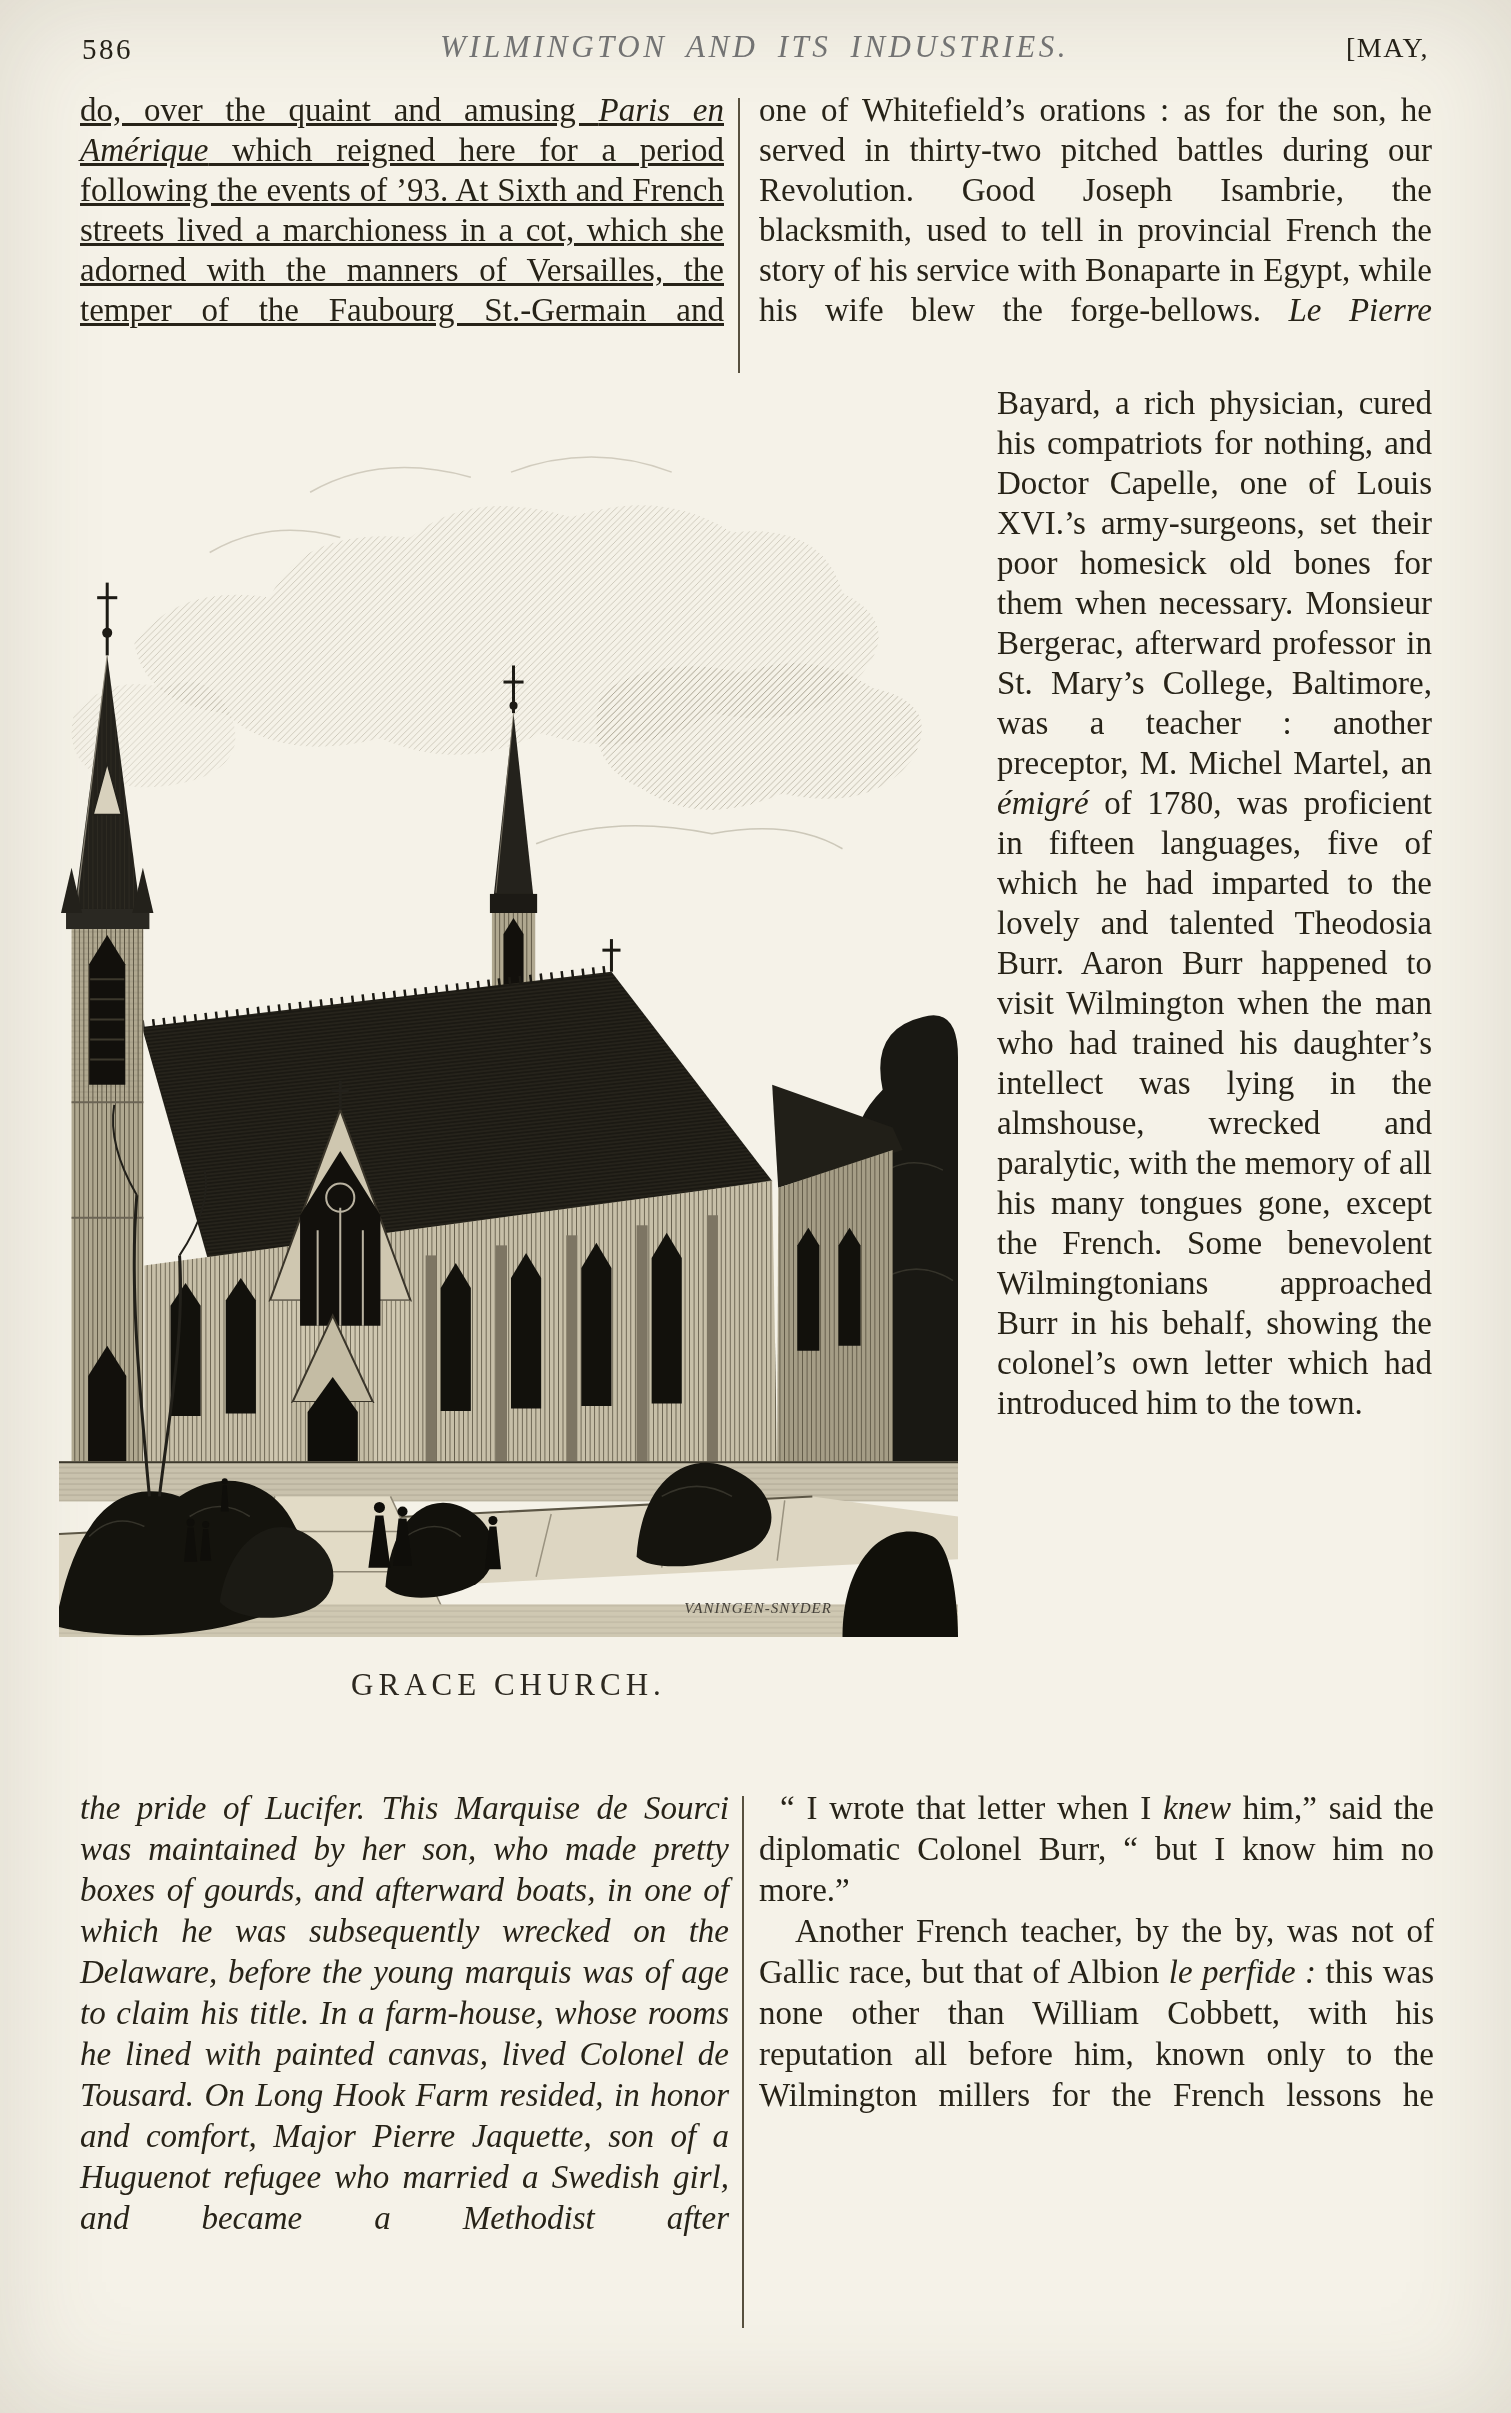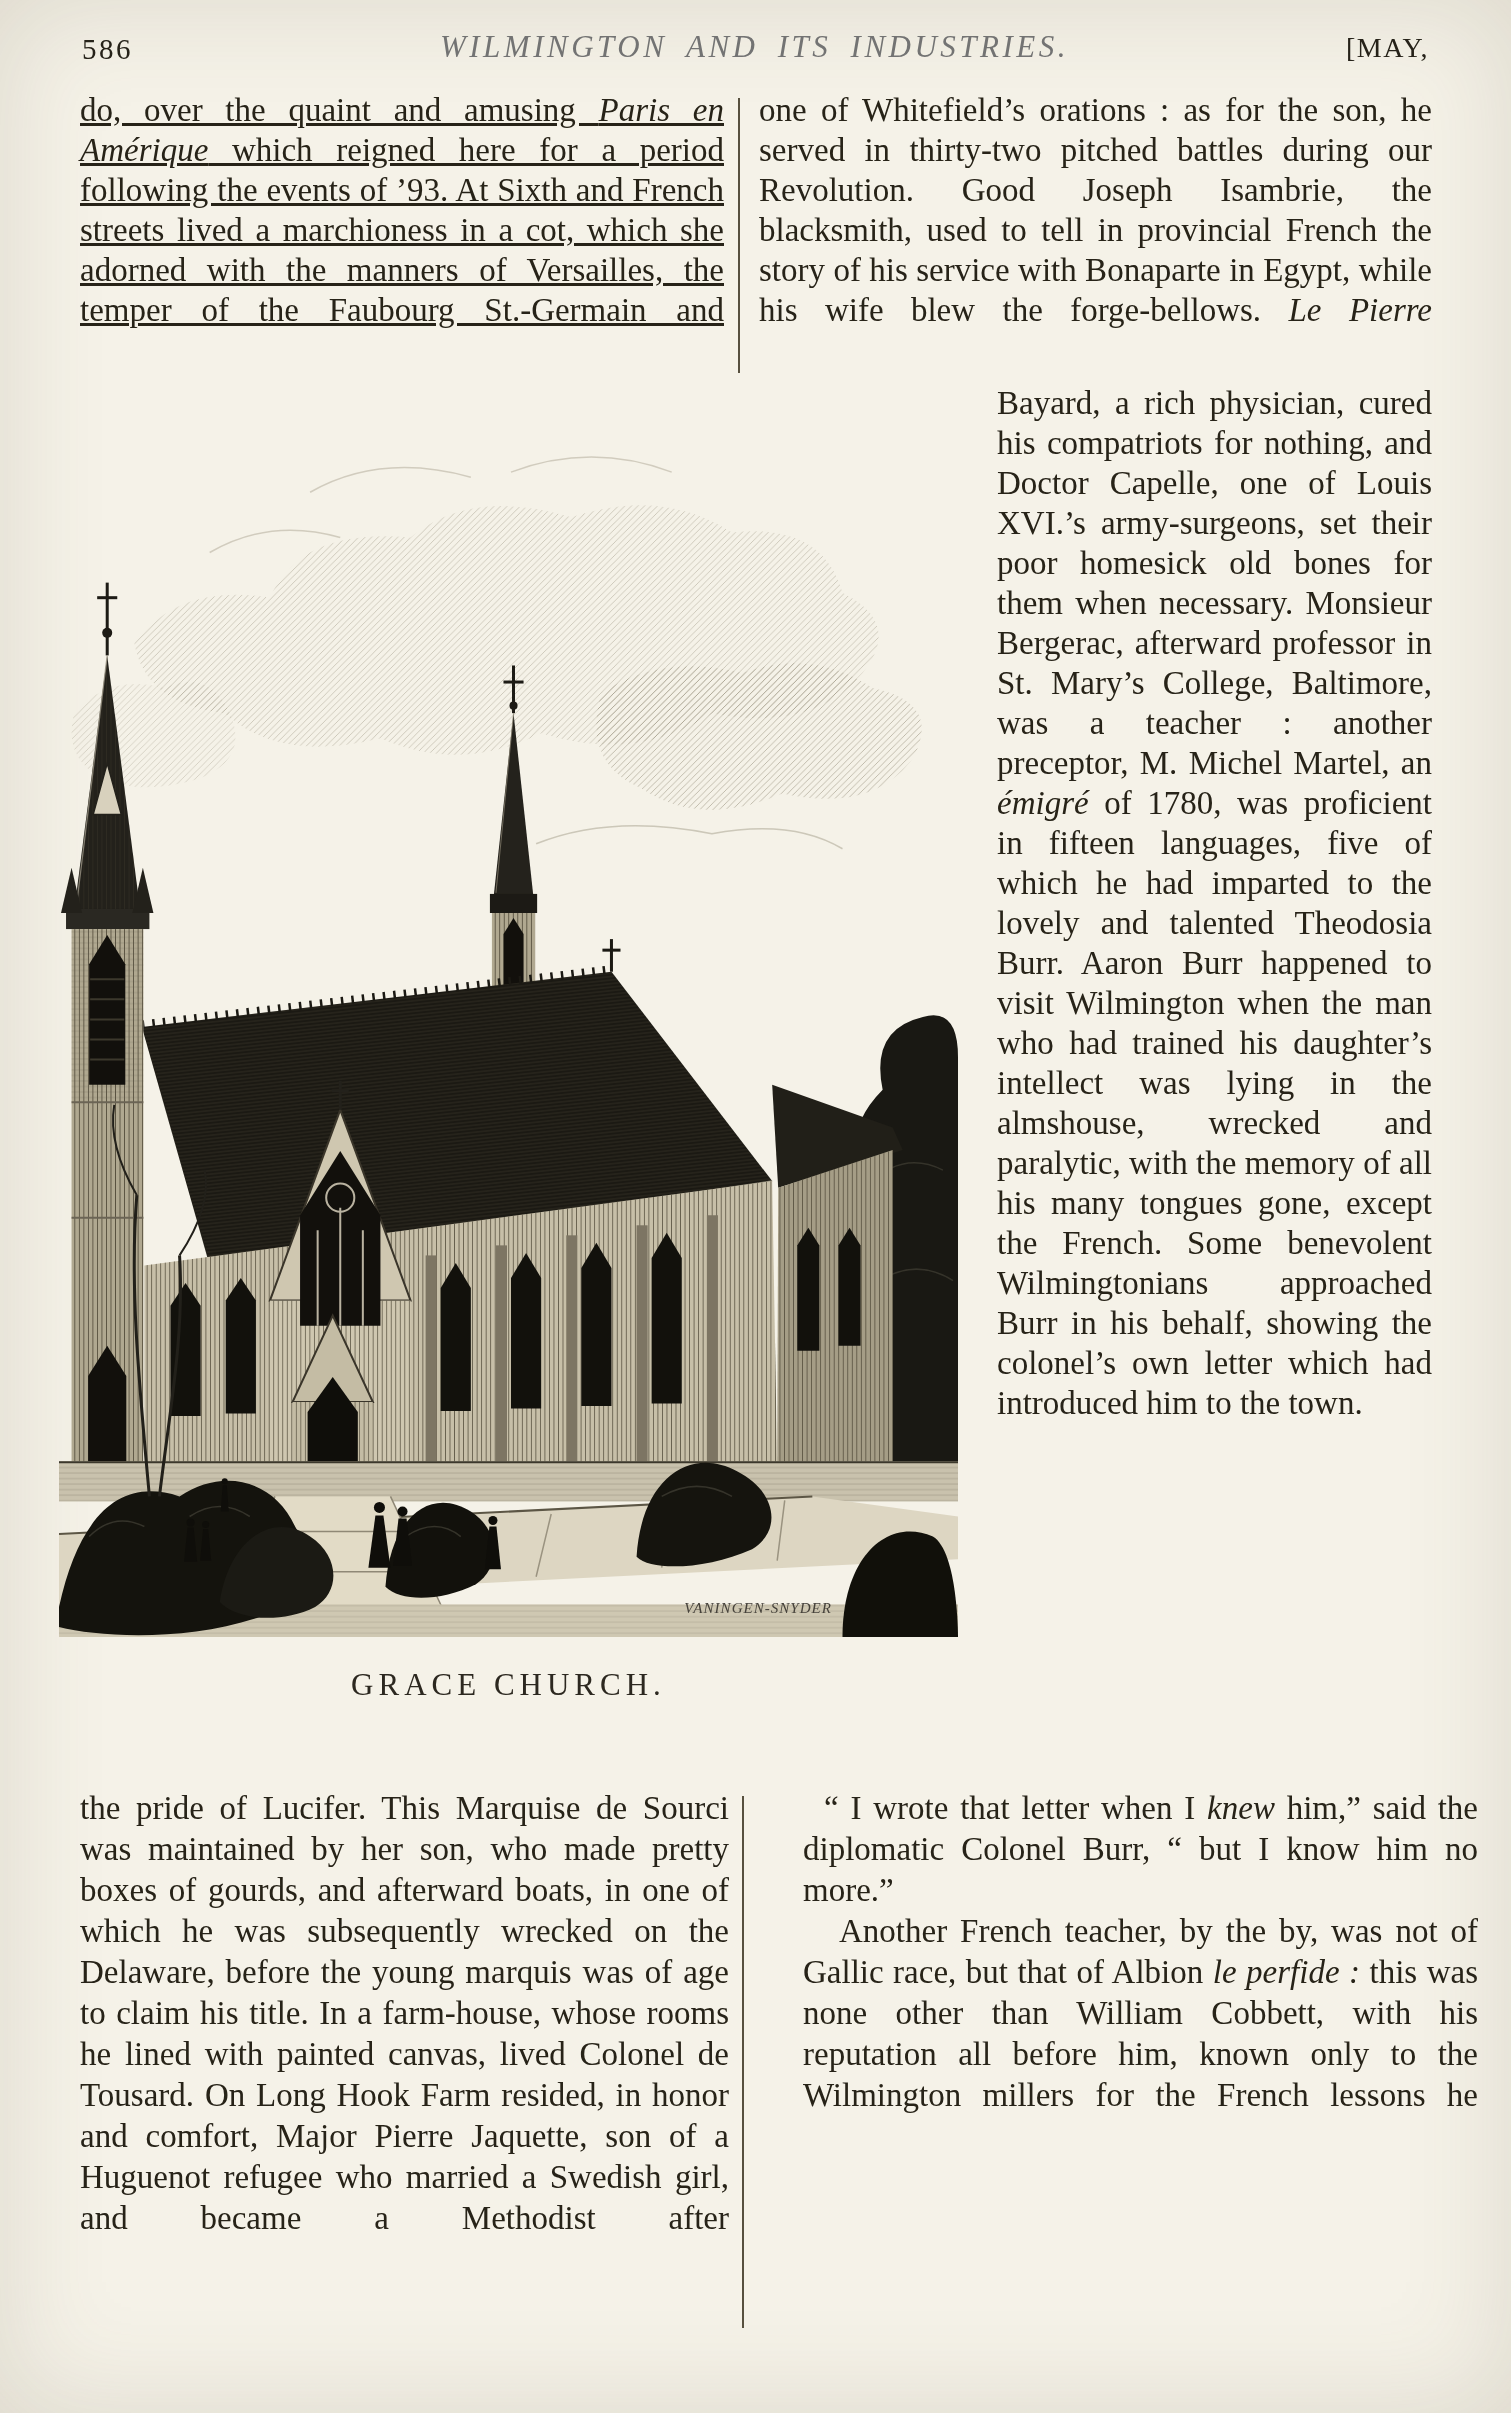--- a/index.html
+++ b/index.html
@@ -36,23 +36,23 @@
     text-align: justify;
     color: #272318;
   }
   .para em { font-style: italic; }
   .cont { text-align-last: justify; }
   .abs { position: absolute; }
 
   .left-top      { left: 80px;  top: 90px;  width: 644px; text-decoration: underline; }
   .right-top     { left: 759px; top: 90px;  width: 673px; }
   .right-narrow  { left: 997px; top: 383px;  width: 435px; }
-  .left-bottom   { left: 80px;  top: 1788px; width: 649px; line-height: 41px; }
-
-  .right-bottom  { position: absolute; left: 803px; top: 1788px; width: 675px; }
+  .left-bottom   { left: 80px;  top: 1788px; width: 649px; line-height: 41px; font-style: italic; }
+
+  .right-bottom  { position: absolute; left: 759px; top: 1788px; width: 675px; }
   .right-bottom .para { line-height: 41px; }
   .indent-sm { text-indent: 21px; }
   .indent    { text-indent: 36px; }
 
   
   .col-rule { position: absolute; width: 1.5px; background: #57503f; }
   .rule-top    { left: 738px; top: 98px;  height: 275px; }
   .rule-bottom { left: 742px; top: 1796px; height: 532px; }
 
   

